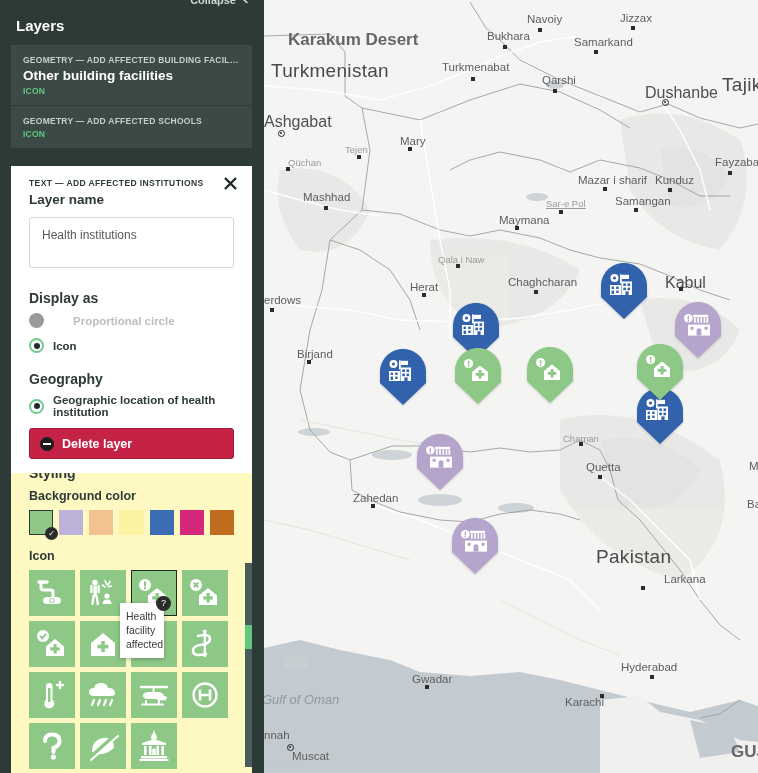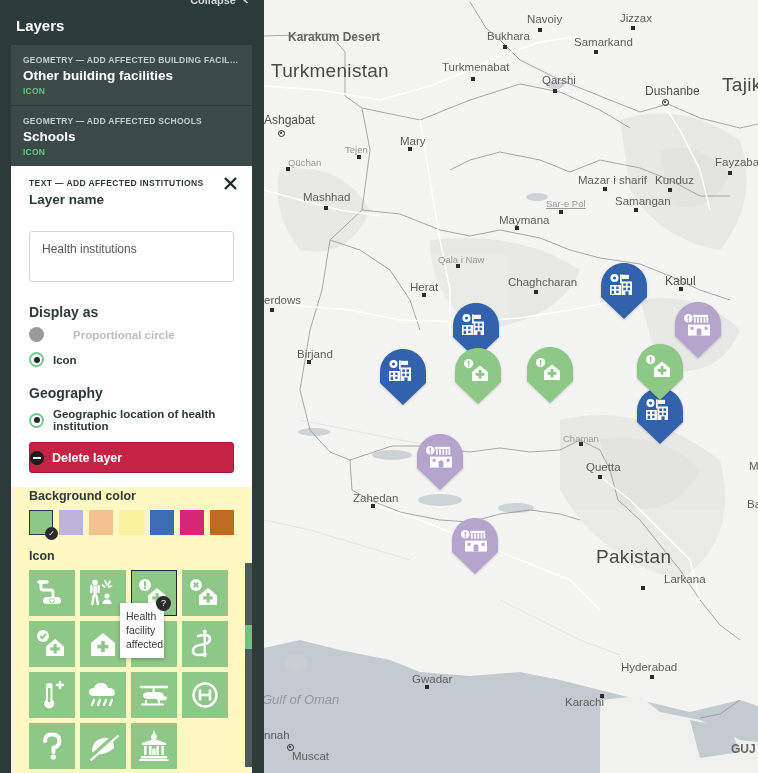--- a/index.html
+++ b/index.html
@@ -21,23 +21,23 @@
   .map-label {
     position: absolute;
     color: #6b6b6b;
     white-space: nowrap;
     pointer-events: none;
     font-family: "Liberation Sans", sans-serif;
   }
   .map-label.country { font-size: 17px; color: #4a4a4a; letter-spacing: .3px; }
   .map-label.country.big { font-size: 19px; }
   .map-label.city { font-size: 11.5px; color: #5e5e5e; }
-  .map-label.city.cap { font-size: 12px; color: #4f4f4f; }
+  .map-label.city.cap { font-size: 16px; color: #4f4f4f; }
   .map-label.small { font-size: 9.5px; color: #9a9a9a; }
-  .map-label.region { font-size: 12px; color: #666; font-weight: bold; }
+  .map-label.region { font-size: 17px; color: #666; font-weight: bold; }
   .map-label.water { font-size: 13px; color: #8e99a3; font-style: italic; }
   .map-dot {
     position: absolute; width: 4px; height: 4px; background: #2b2b2b;
     border-radius: 0; pointer-events: none;
   }
   .map-dot.cap {
     width: 7px; height: 7px; border: 1.5px solid #2b2b2b; background: transparent;
     border-radius: 50%;
   }
   .map-dot.cap::after {
@@ -101,21 +101,21 @@
     color: #2c3a38; font-size: 8.5px; font-weight: bold; letter-spacing: .4px;
   }
   .close-x {
     position: absolute; right: 13px; top: 10px;
     width: 18px; height: 18px; cursor: pointer;
     color: #1d2b29; font-size: 19px; line-height: 16px; font-weight: bold;
     text-align: center;
   }
   .field-label {
     color: #2c3a38; font-size: 13.5px; font-weight: bold;
-    margin: 4px 0 24px 0;
+    margin: 4px 0 10px 0;
   }
   .text-input {
     width: 205px; height: 51px;
     border: 1px solid #d6d6d6; border-radius: 3px;
     background: #fff;
     color: #55585a; font-size: 12px;
     padding: 10px 12px;
     font-family: "Liberation Sans", sans-serif;
     outline: none;
     resize: none;
@@ -139,21 +139,21 @@
     width: 6px; height: 6px; background: #1d2b29; border-radius: 50%;
   }
   .radio-lbl { font-size: 11.5px; color: #2c3a38; font-weight: bold; }
   .radio-lbl.dis { color: #bdbdbd; padding-left: 20px; }
 
   .delete-btn {
     margin-top: 4px;
     width: 205px; height: 31px;
     background: #c42346; border: 1px solid #a01b39; border-radius: 3px;
     display: flex; align-items: center; gap: 8px;
-    padding-left: 0;
+    padding-left: 10px;
     cursor: pointer;
   }
   .delete-btn .minus-circ {
     width: 14px; height: 14px; border-radius: 50%; background: #1d1d1d;
     position: relative; flex: none;
   }
   .delete-btn .minus-circ::after {
     content: ""; position: absolute; left: 3px; top: 6px;
     width: 8px; height: 2px; background: #fff;
   }
@@ -600,21 +600,20 @@
     <div class="sidebar-title">Layers</div>
 
     <div class="layer-card" style="top:45px;">
       <div class="kicker">GEOMETRY — ADD AFFECTED BUILDING FACILITIES (N...</div>
       <div class="lname">Other building facilities</div>
       <div class="ltype">ICON</div>
     </div>
 
     <div class="layer-card" style="top:106px;">
       <div class="kicker">GEOMETRY — ADD AFFECTED SCHOOLS</div>
-      <div class="lname">Schools</div>
       <div class="ltype">ICON</div>
     </div>
 
     <div id="edit-panel">
       <div class="close-x">
         <svg width="15" height="15" viewBox="0 0 15 15">
           <path d="M2,2 L13,13 M13,2 L2,13" stroke="#1d2b29" stroke-width="2.4" fill="none"></path>
         </svg>
       </div>
       <div class="panel-kicker">TEXT — ADD AFFECTED INSTITUTIONS</div>

